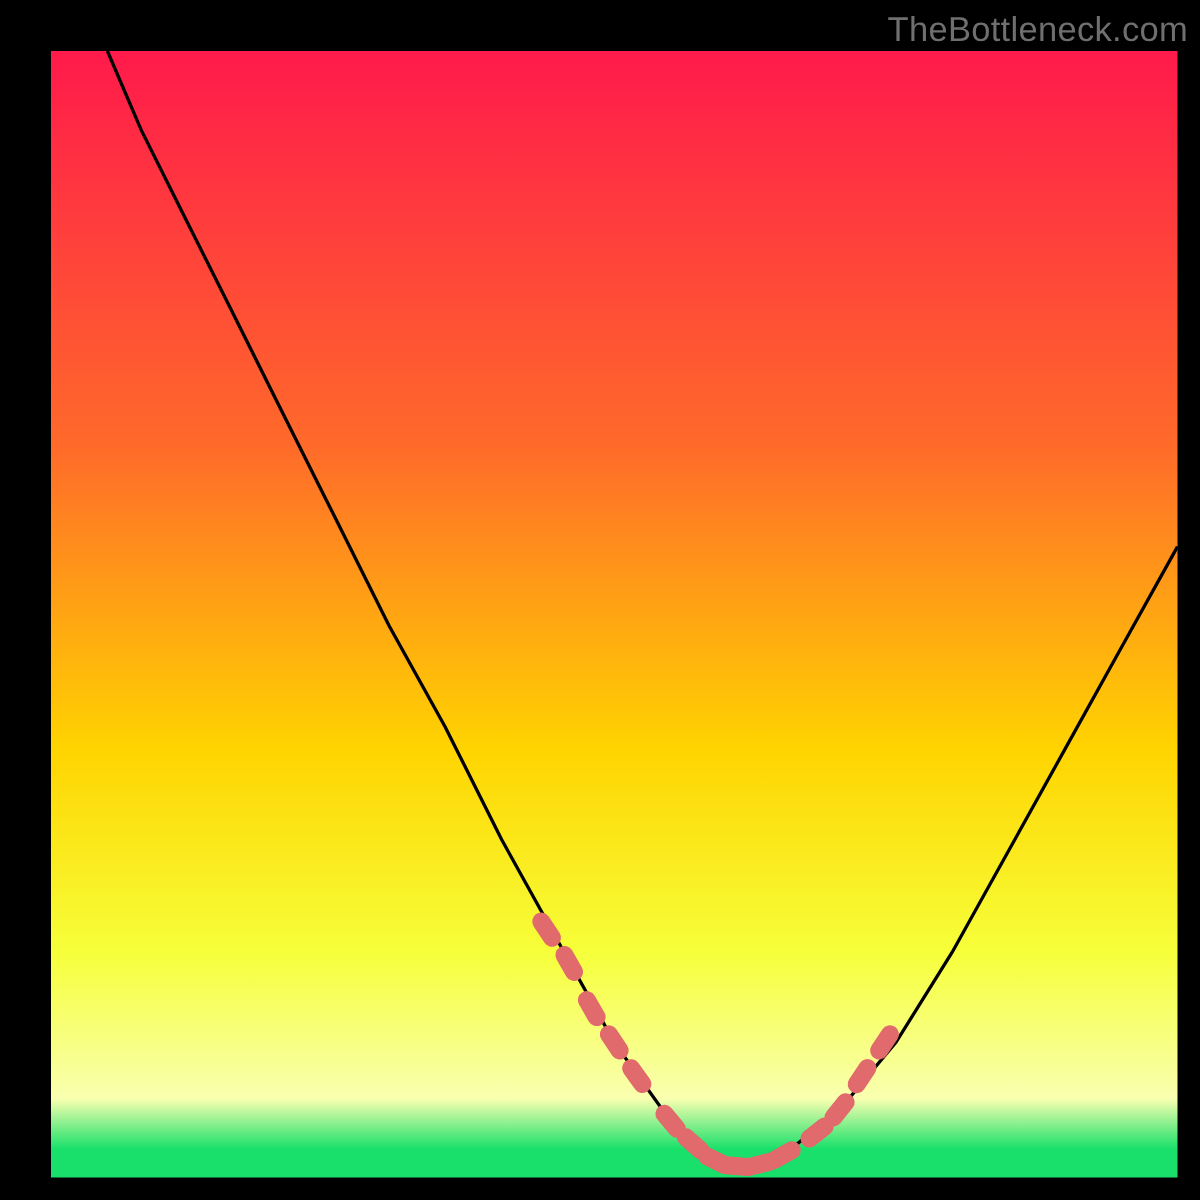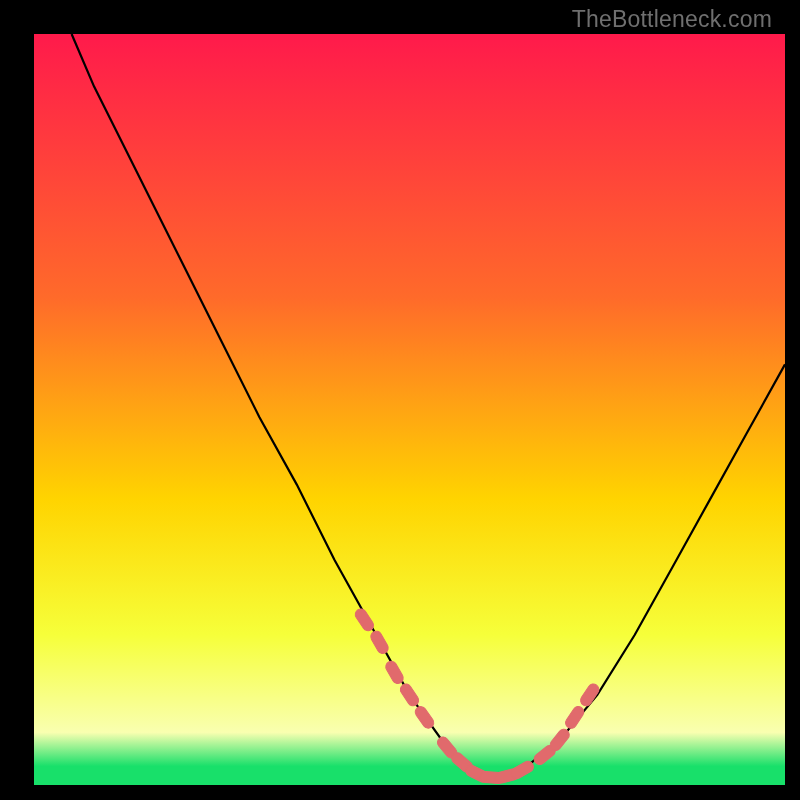--- a/index.html
+++ b/index.html
@@ -30,21 +30,21 @@
   .gradient {
     position: absolute;
     left: 0;
     top: 0;
     width: 100%;
     height: 100%;
   }
   .watermark {
     position: absolute;
     top: 6px;
-    right: 28px;
+    right: 8px;
     color: #6f6f6f;
     font-size: 23px;
     font-weight: 500;
     letter-spacing: 0.2px;
   }
   svg.curve {
     position: absolute;
     left: 34px;
     top: 34px;
     width: 751px;

